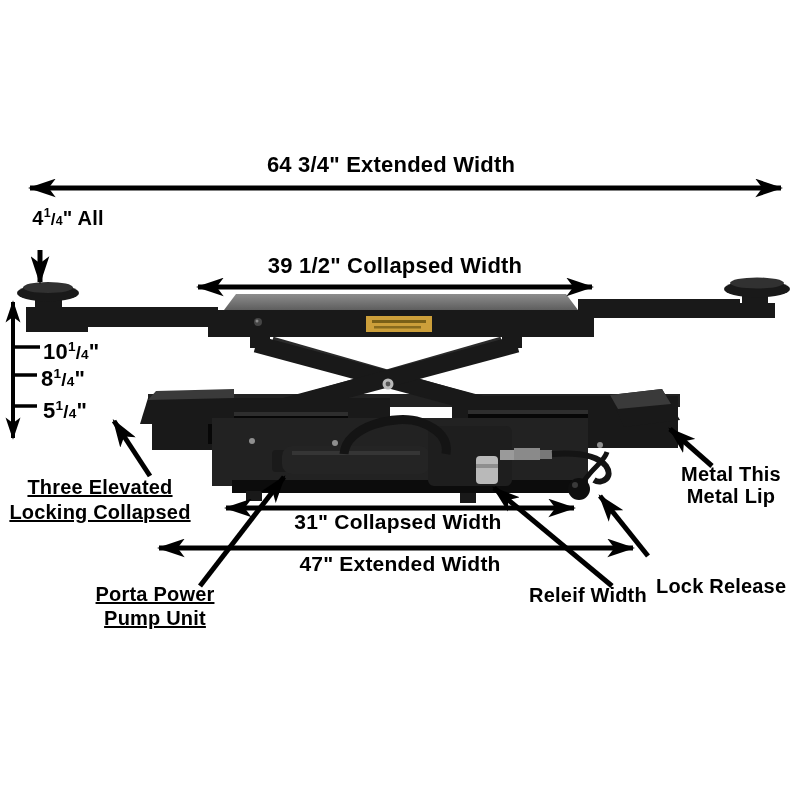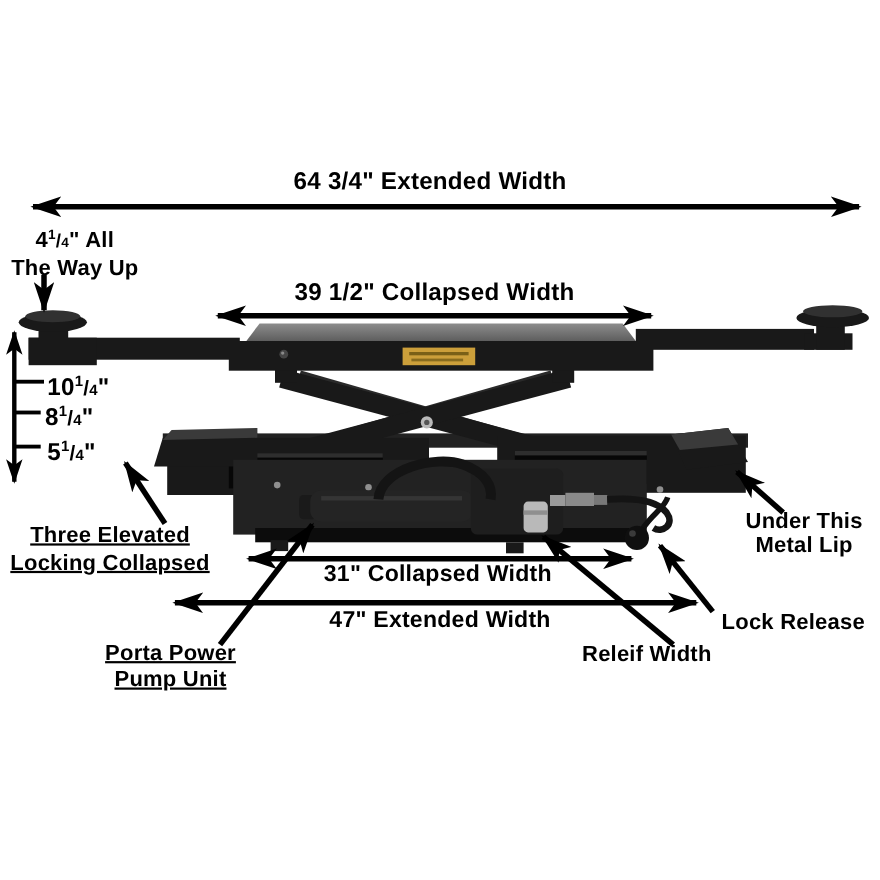--- a/index.html
+++ b/index.html
@@ -154,21 +154,20 @@
       <line x1="612" y1="586" x2="494" y2="488" class="ink-l" stroke-width="5" marker-end="url(#ah)"></line>
       <line x1="648" y1="556" x2="600" y2="496" class="ink-l" stroke-width="5" marker-end="url(#ah)"></line>
       <line x1="712" y1="466" x2="670" y2="429" class="ink-l" stroke-width="5" marker-end="url(#ah)"></line>
     </g>
   </svg>
 
   <div class="lbl ctr fs22" style="left:171px;top:153px;width:440px;">64 3/4" Extended Width</div>
 
   <div class="lbl ctr fs20" style="left:0px;top:202px;width:136px;line-height:23px;">
     <div><span>4</span><span class="sup">1</span><span class="fr">/</span><span class="den">4</span><span>"</span><span> All</span></div>
-    <div>The Way Up</div>
   </div>
 
   <div class="lbl ctr fs22" style="left:195px;top:254px;width:400px;">39 1/2" Collapsed Width</div>
 
   <div class="lbl tick" style="left:43px;top:336px;">
     <span>10</span><span class="sup">1</span><span class="fr">/</span><span class="den">4</span><span>"</span>
   </div>
   <div class="lbl tick" style="left:41px;top:363px;">
     <span>8</span><span class="sup">1</span><span class="fr">/</span><span class="den">4</span><span>"</span>
   </div>
@@ -187,20 +186,20 @@
 
   <div class="lbl ctr fs20" style="left:55px;top:582px;width:200px;text-decoration:underline;">
     <div>Porta Power</div>
     <div>Pump Unit</div>
   </div>
 
   <div class="lbl ctr fs20" style="left:486px;top:584px;width:204px;line-height:23px;">
     <div>Releif Width</div>
   </div>
 
-  <div class="lbl fs20" style="left:656px;top:554px;">Lock Release</div>
+  <div class="lbl fs20" style="left:656px;top:574px;">Lock Release</div>
 
   <div class="lbl ctr fs20" style="left:664px;top:463px;width:134px;line-height:22px;">
-    <div>Under This</div>
+    <div>Metal This</div>
     <div>Metal Lip</div>
   </div>
 
 </div>
 
 </body></html>

